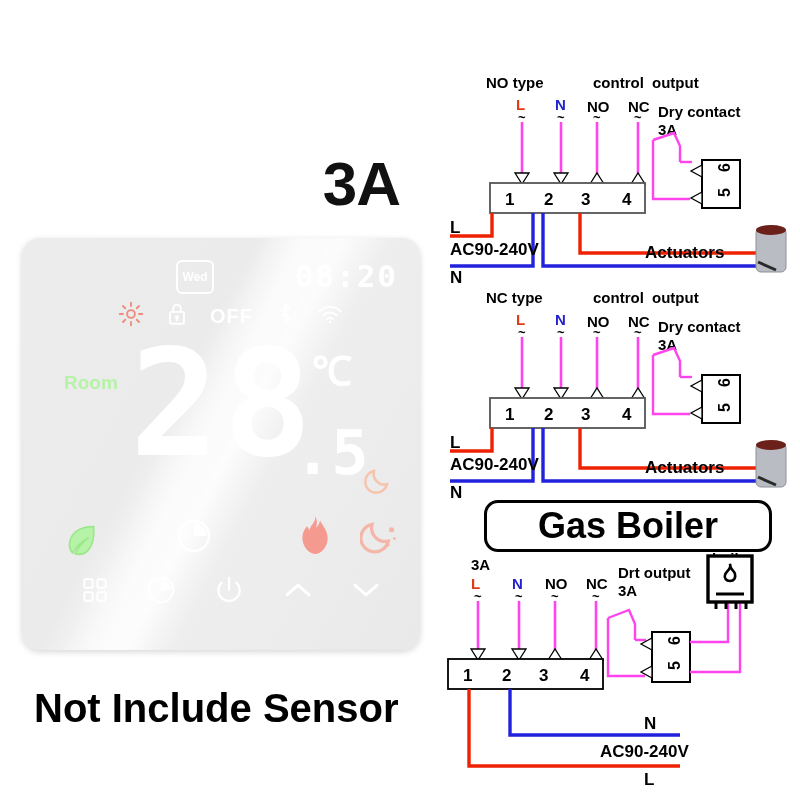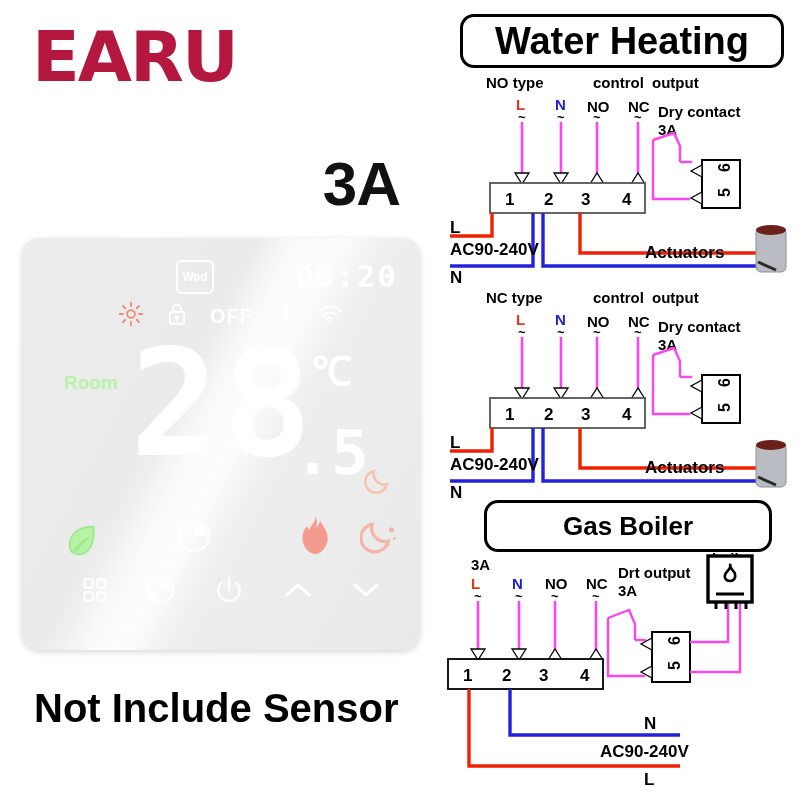--- a/index.html
+++ b/index.html
@@ -62,38 +62,37 @@
       font-size:40px;font-weight:bold;letter-spacing:0px;}
 
   
   #right-panel{position:absolute;left:440px;top:0;width:360px;height:800px;}
 
   .section-title{position:absolute;border:3px solid #000;border-radius:14px;
       background:#fff;color:#000;font-weight:bold;text-align:center;
       font-family:"Liberation Sans",sans-serif;}
   #title-water{left:20px;top:14px;width:318px;height:48px;font-size:38px;
       line-height:48px;}
-  #title-boiler{left:44px;top:500px;width:282px;height:46px;font-size:26px;
+  #title-boiler{left:44px;top:500px;width:282px;height:46px;font-size:36px;
       line-height:46px;}
 
   .diag{position:absolute;left:0;top:0;width:360px;}
   .lbl{position:absolute;font-size:15px;color:#000;font-weight:bold;
        font-family:"Liberation Sans",sans-serif;white-space:nowrap;}
   .lbl-sm{font-size:13px;}
   .lbl-L{color:#e03a1a;}
   .lbl-N{color:#2222cc;}
   .rot{writing-mode:vertical-rl;transform:rotate(180deg);}
 </style>
 </head>
 <body>
 
 <div id="left-panel">
 
   <div id="brand-logo">
-    <div id="brand-name">EARU</div>
   </div>
 
   <div id="amp-rating">3A</div>
 
   <div id="thermostat">
 
     <div class="lcd" id="day-badge">Wed</div>
     <div class="lcd" id="clock-time">08:20</div>
 
     <div class="lcd" id="status-row">
@@ -199,21 +198,20 @@
         </svg>
       </span>
     </div>
   </div>
 
   <div id="not-include-sensor">Not Include Sensor</div>
 </div>
 
 <div id="right-panel">
 
-  <div class="section-title" id="title-water">Water Heating</div>
 
   <div class="diag" style="top:0">
     <span class="lbl" style="left:46px;top:74px;">NO type</span>
     <span class="lbl" style="left:153px;top:74px;">control</span>
     <span class="lbl" style="left:212px;top:74px;">output</span>
 
     <span class="lbl lbl-L" style="left:76px;top:96px;">L</span>
     <span class="lbl lbl-N" style="left:115px;top:96px;">N</span>
     <span class="lbl" style="left:147px;top:98px;">NO</span>
     <span class="lbl" style="left:188px;top:98px;">NC</span>

